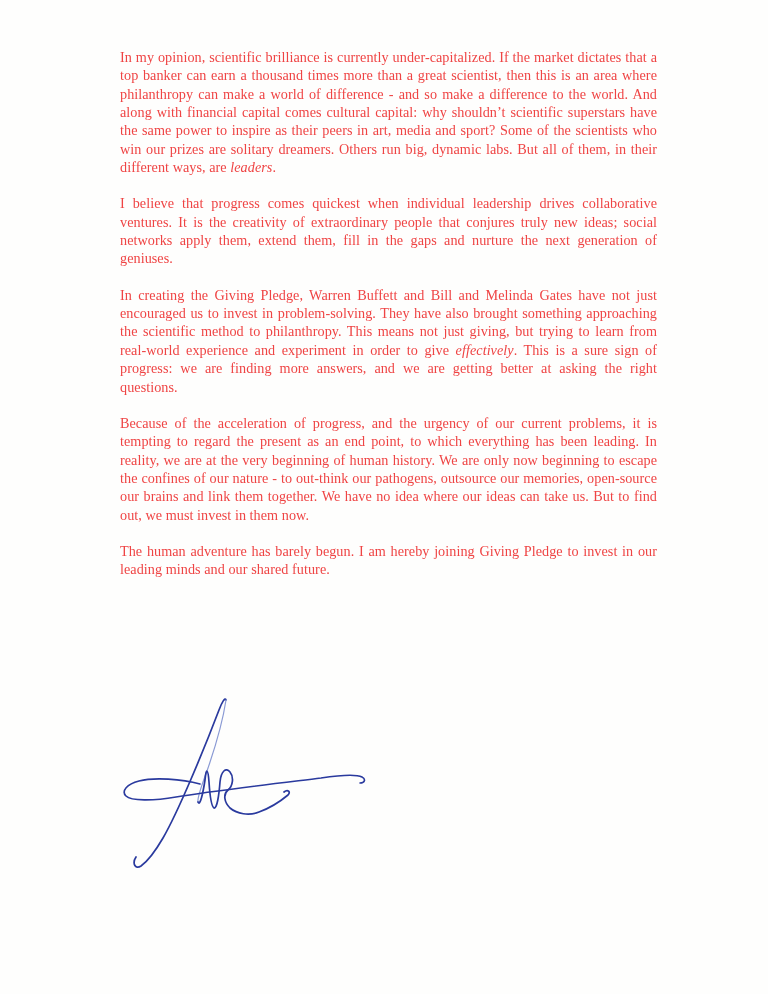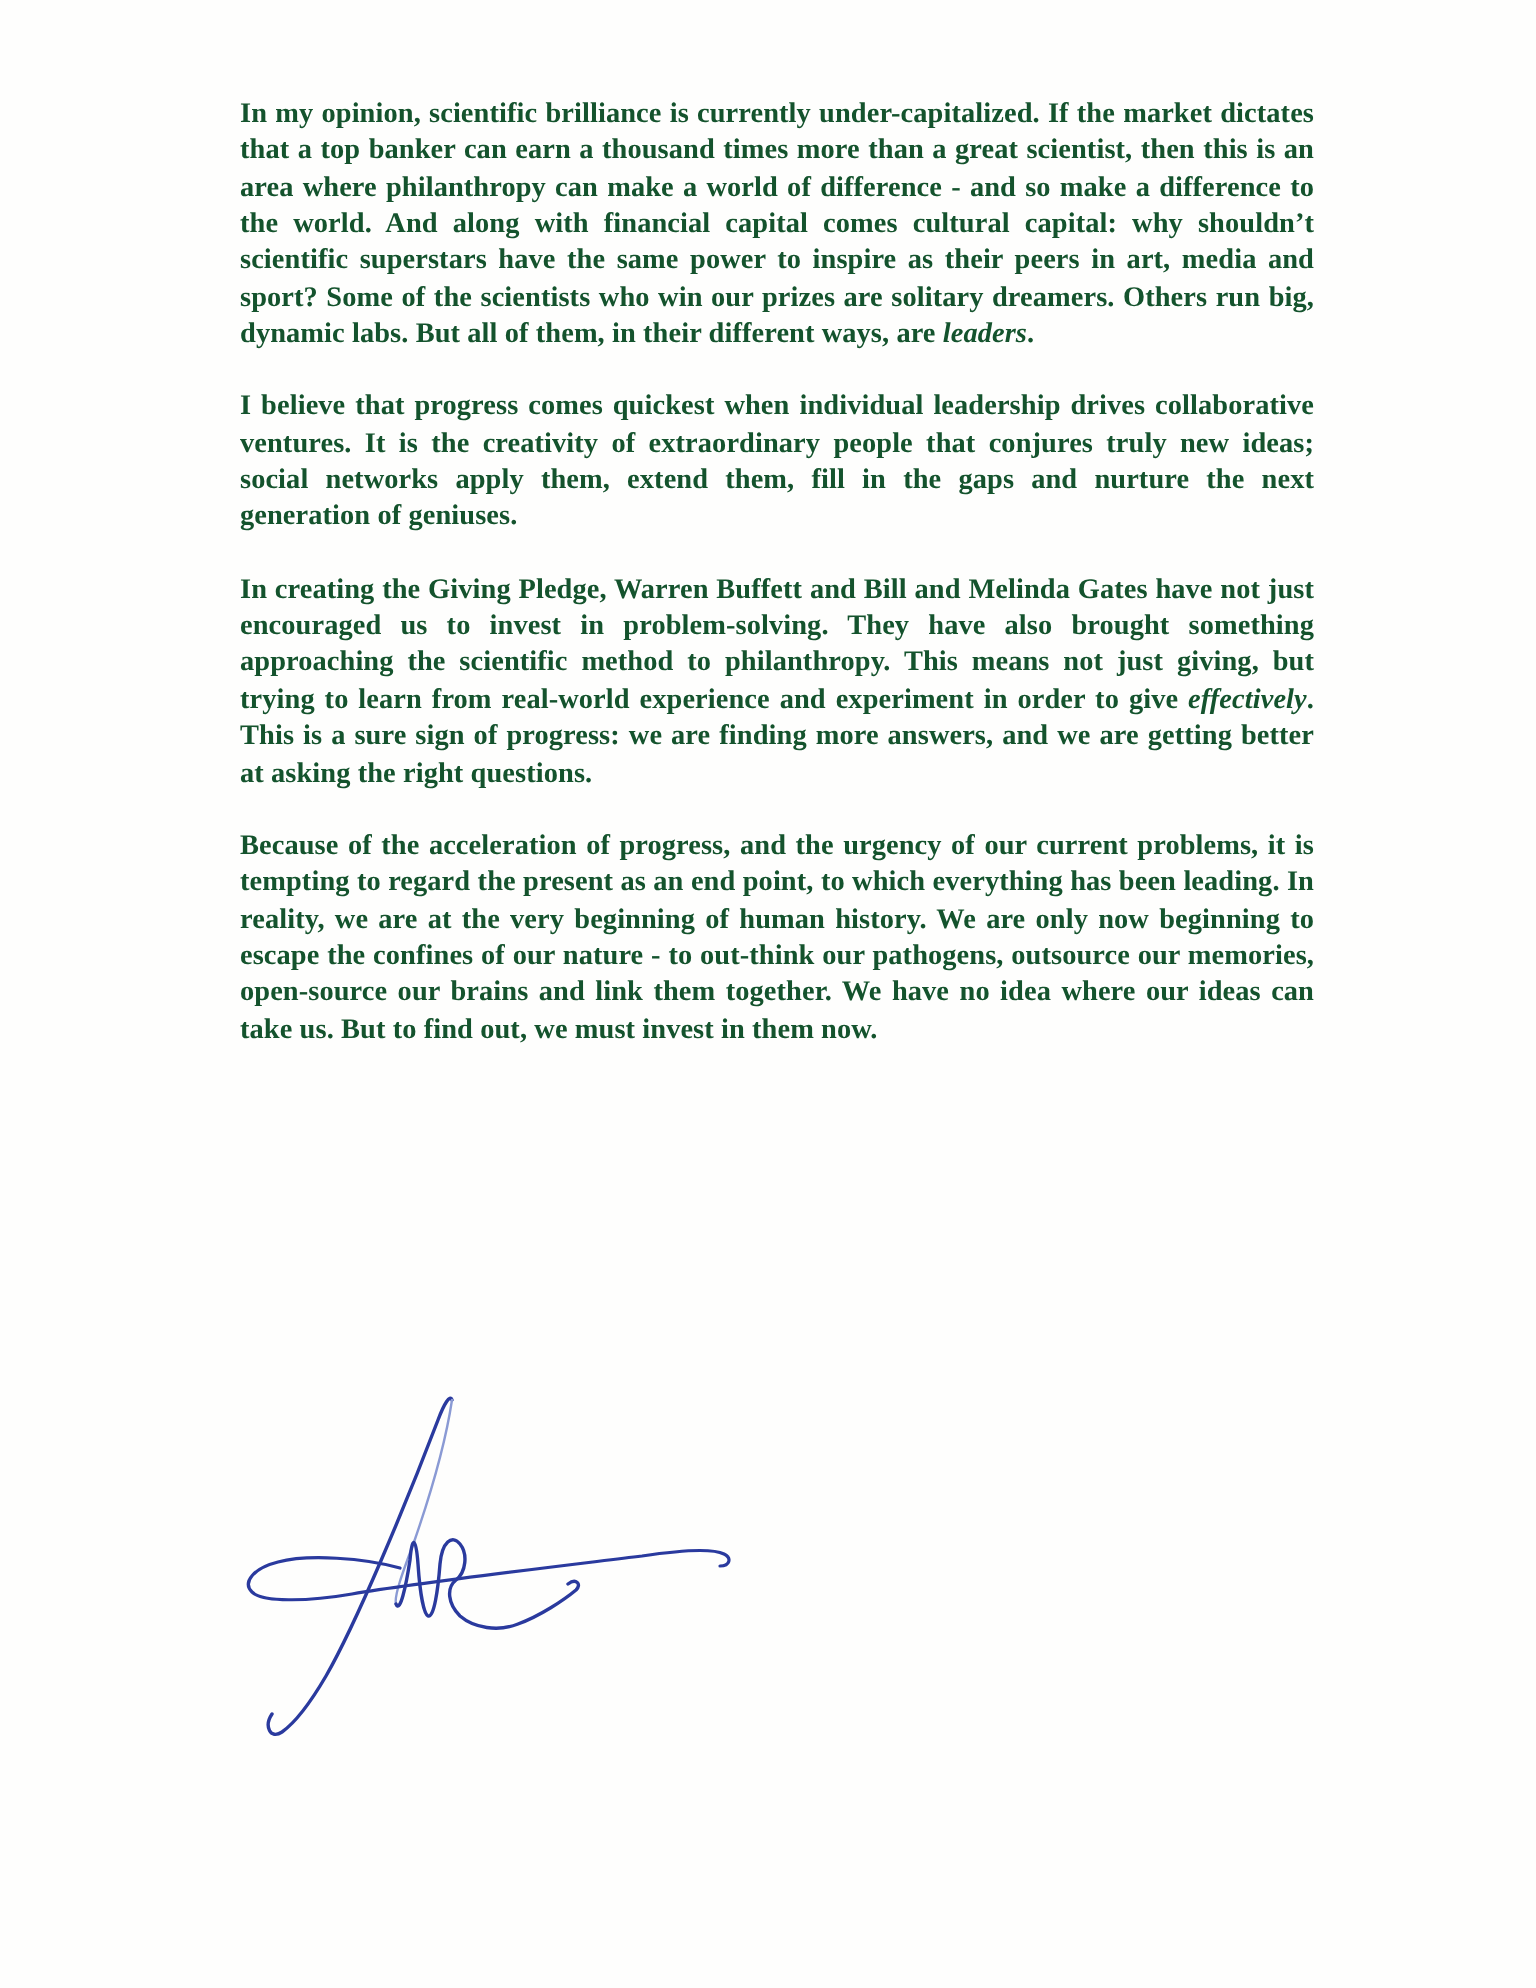--- a/index.html
+++ b/index.html
@@ -50,26 +50,27 @@
     fill: none;
     stroke-linecap: round;
     stroke-linejoin: round;
   }
 </style>
 </head>
 <body>
 
 <div class="page" style="background: rgb(254, 254, 253);">
 
-  <div class="letter-body" style="color: #14532d; font-weight: bold;">
+  <div class="letter-body" style="color: #ef4444;">
 
   <p><span>In my opinion, scientific brilliance is currently under-capitalized. If the market dictates that a top banker can earn a thousand times more than a great scientist, then this is an area where philanthropy can make a world of difference - and so make a difference to the world. And along with financial capital comes cultural capital: why shouldn’t scientific superstars have the same power to inspire as their peers in art, media and sport?  Some of the scientists who win our prizes are solitary dreamers. Others run big, dynamic labs. But all of them, in their different ways, are </span><em>leaders</em><span>.</span></p>
       <p><span>I believe that progress comes quickest when individual leadership drives collaborative ventures. It is the creativity of extraordinary people that conjures truly new ideas; social networks apply them, extend them, fill in the gaps and nurture the next generation of geniuses.</span></p>
       <p><span>In creating the Giving Pledge, Warren Buffett and Bill and Melinda Gates have not just encouraged us to invest in problem-solving. They have also brought something approaching the scientific method to philanthropy. This means not just giving, but trying to learn from real-world experience and experiment in order to give </span><em>effectively</em><span>. This is a sure sign of progress: we are finding more answers, and we are getting better at asking the right questions.</span></p>
       <p><span>Because of the acceleration of progress, and the urgency of our current problems, it is tempting to regard the present as an end point, to which everything has been leading. In reality, we are at the very beginning of human history. We are only now beginning to escape the confines of our nature - to out-think our pathogens, outsource our memories, open-source our brains and link them together. We have no idea where our ideas can take us. But to find out, we must invest in them now.</span></p>
+      <p><span>The human adventure has barely begun. I am hereby joining Giving Pledge to invest in our leading minds and our shared future.</span></p>
     </div>
 
   <div class="signature-wrap">
     <svg viewBox="0 0 320 240">
 
       <path stroke-width="1.7" d="M 36,197 C 32,203 35,210 41,206 C 48,201 56,190 63,178 C 78,152 103,92 119,50 C 122,42 125,37 126,40" stroke="#2a3a9e"></path>
 
       <path stroke-width="1.2" d="M 126,40 C 123,60 115,88 107,111 C 101,127 97,138 98,142" stroke="#8a9ad4"></path>
 
       <path stroke-width="1.7" d="M 98,142 C 100,147 103,133 105,120 C 106,108 108,108 109,122 C 110,137 112,147 114,148 C 117,149 119,135 120,122 C 121,111 126,107 130,112 C 134,117 133,126 128,130 C 123,134 124,142 130,148 C 137,154 149,156 159,152 C 170,148 182,140 188,135 C 191,132 188,129 184,132" stroke="#2a3a9e"></path>

